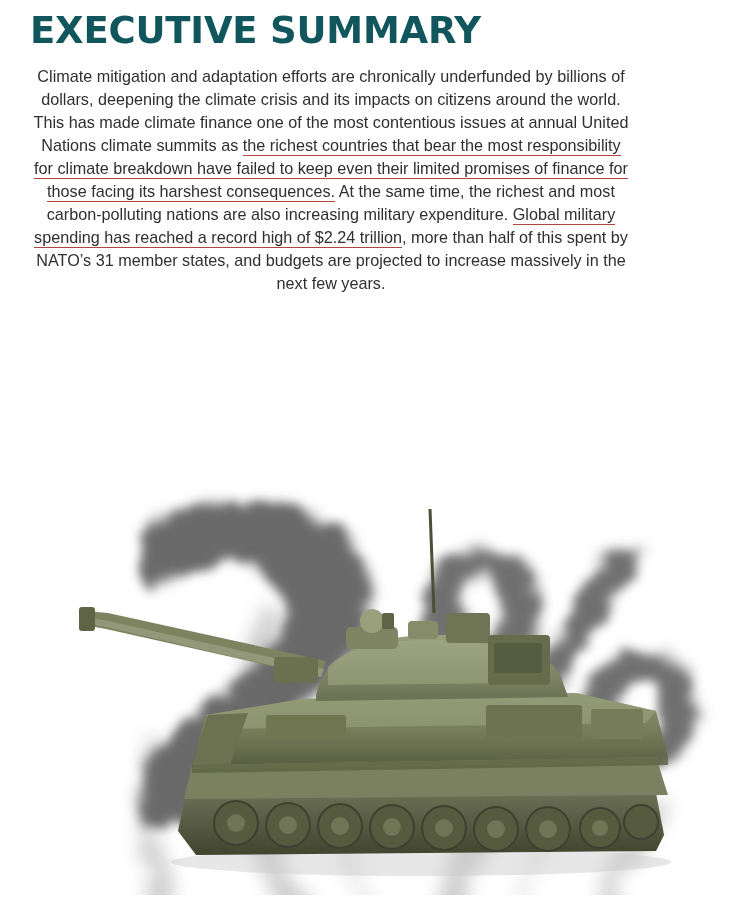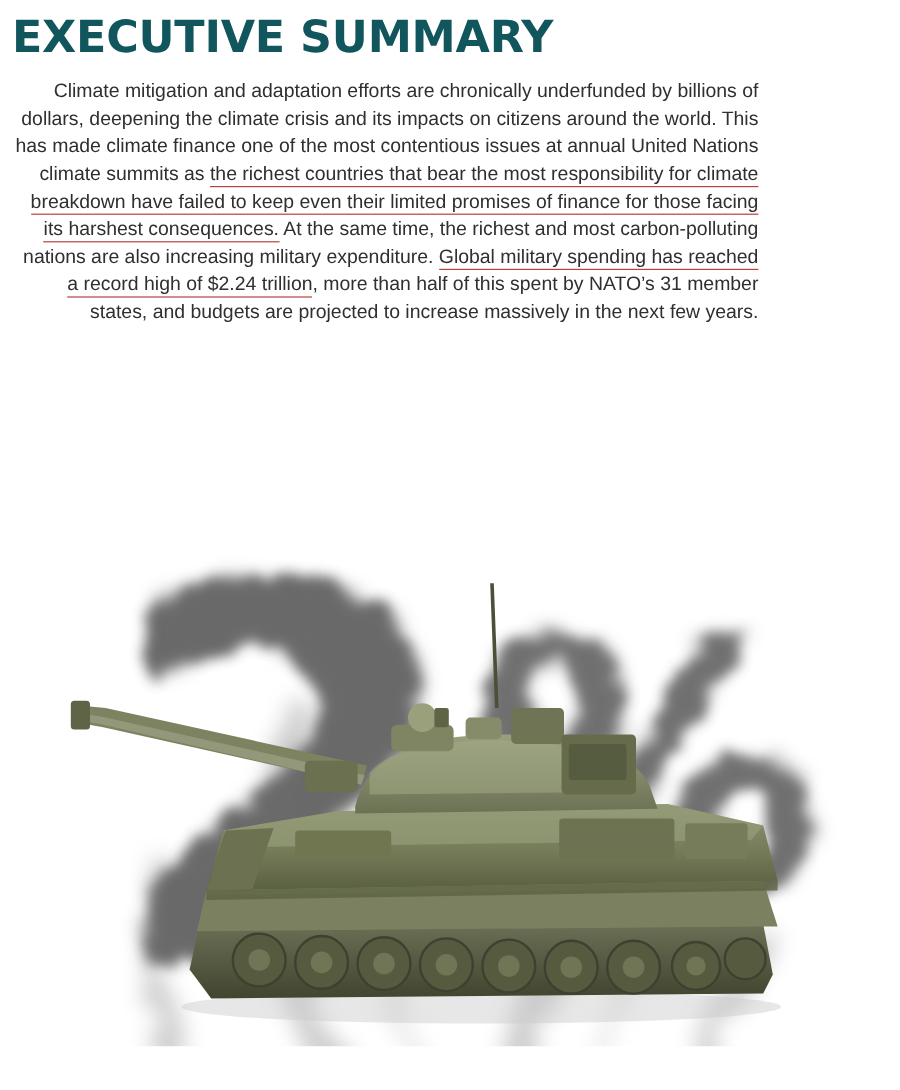--- a/index.html
+++ b/index.html
@@ -12,37 +12,37 @@
     height: 908px;
     overflow: hidden;
     font-family: "Liberation Sans", sans-serif;
     color: #2b2b2b;
   }
   .page {
     position: relative;
     width: 646px;
     height: 908px;
     box-sizing: border-box;
-    padding: 8px 14px 0 10px;
+    padding: 8px 14px 0 30px;
   }
   .doc-title {
     font-family: "DejaVu Sans", sans-serif;
     font-size: 37px;
     line-height: 1.05;
     font-weight: 700;
     letter-spacing: -0.2px;
     color: #11565c;
     margin: 4px 0 14px 0;
   }
   .body-copy {
     font-size: 16.2px;
     line-height: 1.42;
     color: #2f2f2f;
     max-width: 724px;
-    text-align: right;
+    text-align: center;
   }
   .body-copy p {
     margin: 0 0 0 0;
   }
   .hl {
     border-bottom: 1.6px solid #b4433f;
     padding-bottom: 1px;
   }
   .hl-thin {
     border-bottom: 1.3px solid #b4433f;

